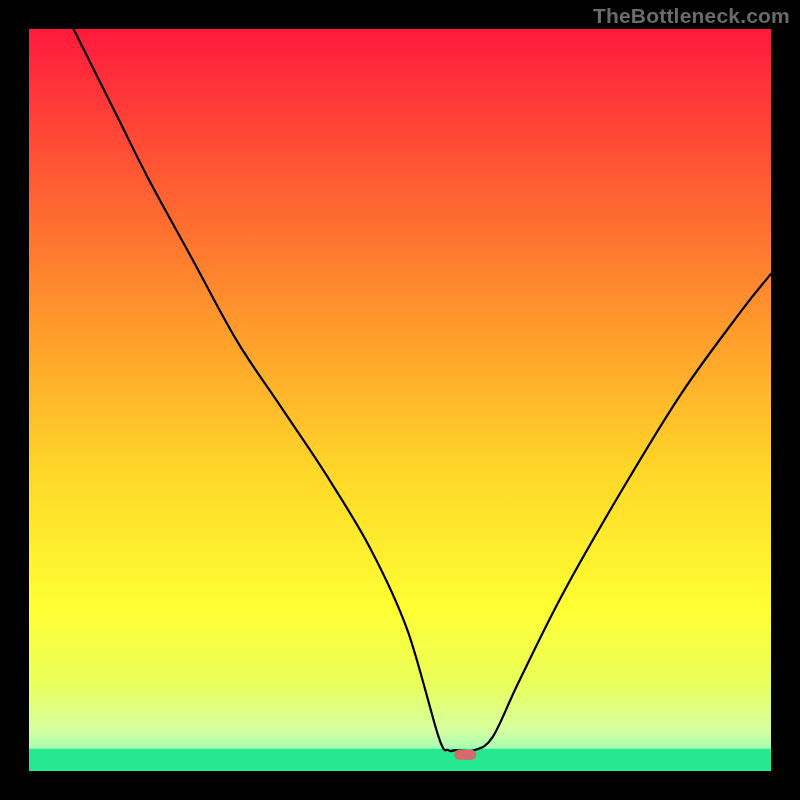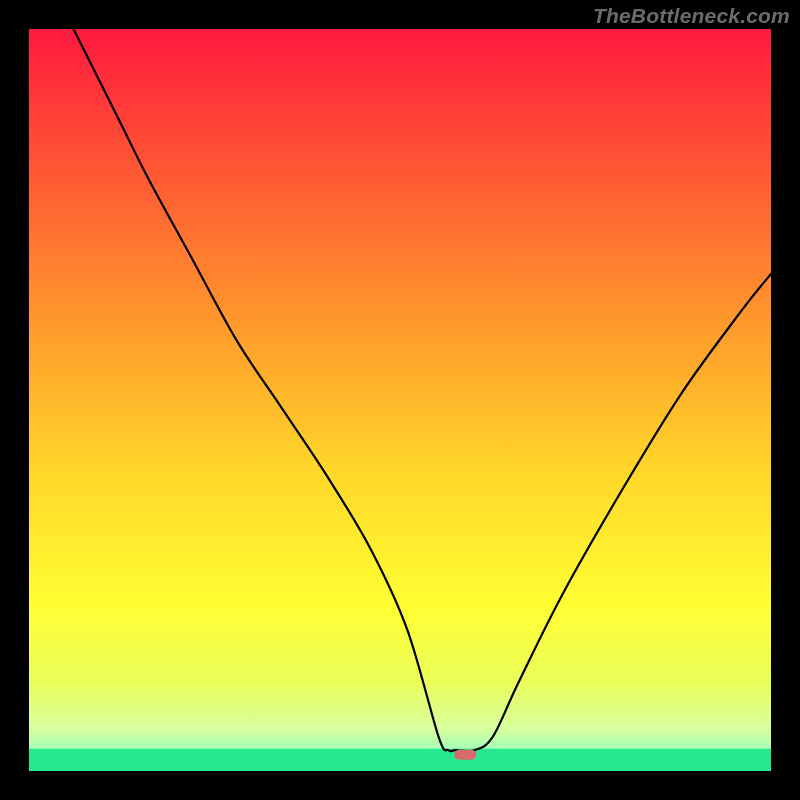--- a/index.html
+++ b/index.html
@@ -8,21 +8,20 @@
     width: 800px;
     height: 800px;
     background: #000;
     overflow: hidden;
   }
   .frame {
     position: relative;
     width: 800px;
     height: 800px;
     background: #000;
-    font-style: italic;
   }
   .attribution {
     position: absolute;
     top: 4px;
     right: 10px;
     font-family: Arial, Helvetica, sans-serif;
     font-size: 21px;
     font-weight: bold;
     color: #6b6b6b;
     letter-spacing: 0.2px;

